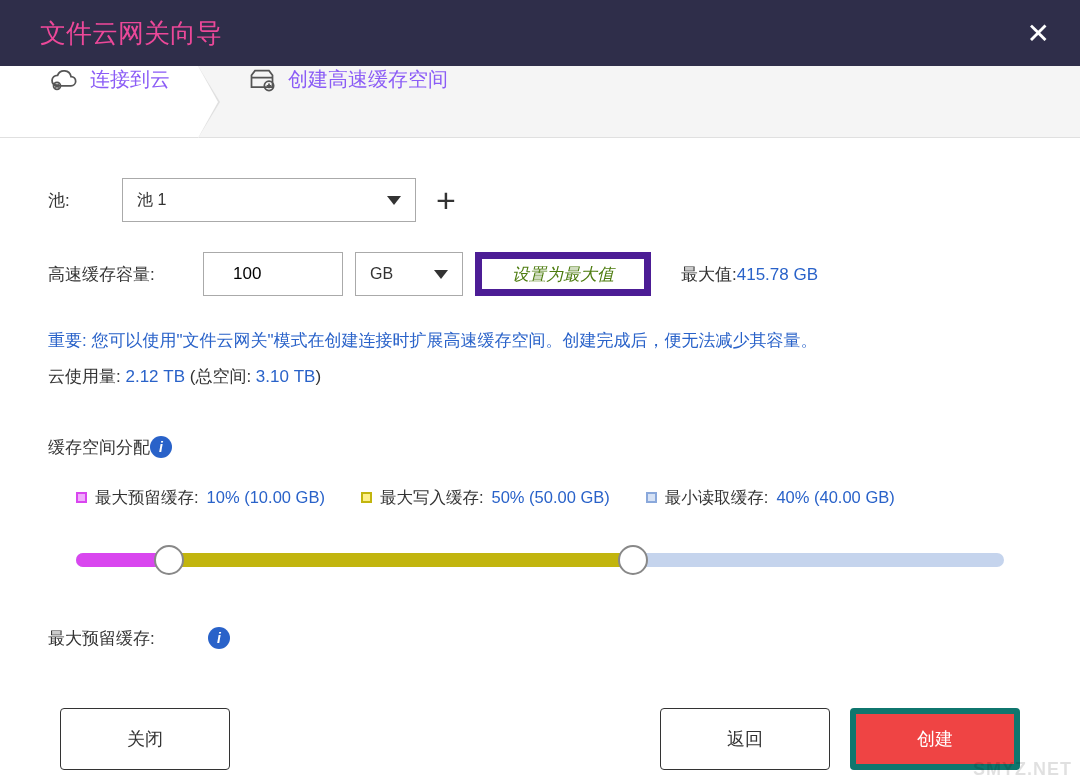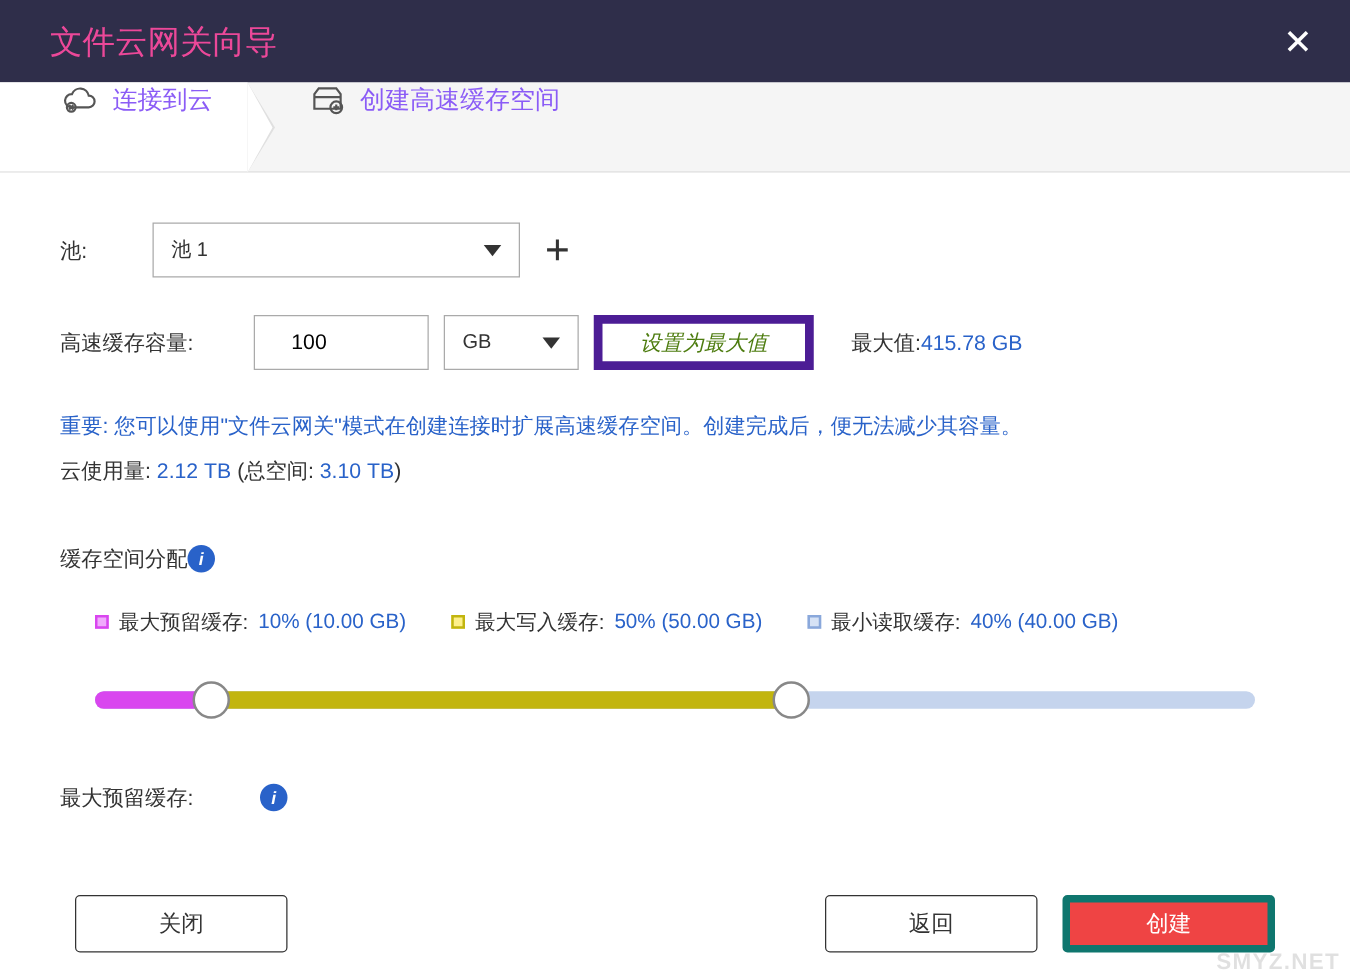--- a/index.html
+++ b/index.html
@@ -43,21 +43,21 @@
   .legend-val { color: #2962c9; }
   .slider { position: relative; height: 14px; margin: 0 28px 60px 28px; border-radius: 7px; background: #c5d4ed; }
   .seg { position: absolute; top: 0; height: 100%; }
   .seg.pink { left: 0; width: 10%; background: #d946ef; border-radius: 7px 0 0 7px; }
   .seg.yellow { left: 10%; width: 50%; background: #c2b50e; }
   .handle { position: absolute; top: 50%; width: 30px; height: 30px; border-radius: 50%; background: #fff; border: 2px solid #888; transform: translate(-50%, -50%); cursor: grab; }
   .dl-select { flex: 1; max-width: 640px; margin-left: 8px; }
   .dl-select .select-box { width: 100%; }
   .footer { position: absolute; bottom: 0; left: 0; right: 0; height: 90px; display: flex; align-items: center; padding: 0 60px; justify-content: space-between; }
   .footer-right { display: flex; gap: 20px; }
-  .btn { height: 46px; min-width: 170px; font-size: 18px; cursor: pointer; border-radius: 4px; }
+  .btn { height: 62px; min-width: 170px; font-size: 18px; cursor: pointer; border-radius: 4px; }
   .btn.secondary { background: #fff; border: 1px solid #333; color: #333; }
   .btn.primary { background: #ef4444; border: 6px solid #0f766e; color: #fff; }
   .watermark { position: absolute; right: 8px; bottom: 4px; color: rgba(0,0,0,0.12); font-size: 18px; font-weight: bold; letter-spacing: 1px; pointer-events: none;}
 </style>
 </head>
 <body>
 
 <div class="header">
   <span class="header-title">文件云网关向导</span>
   <span class="close-x">✕</span>

